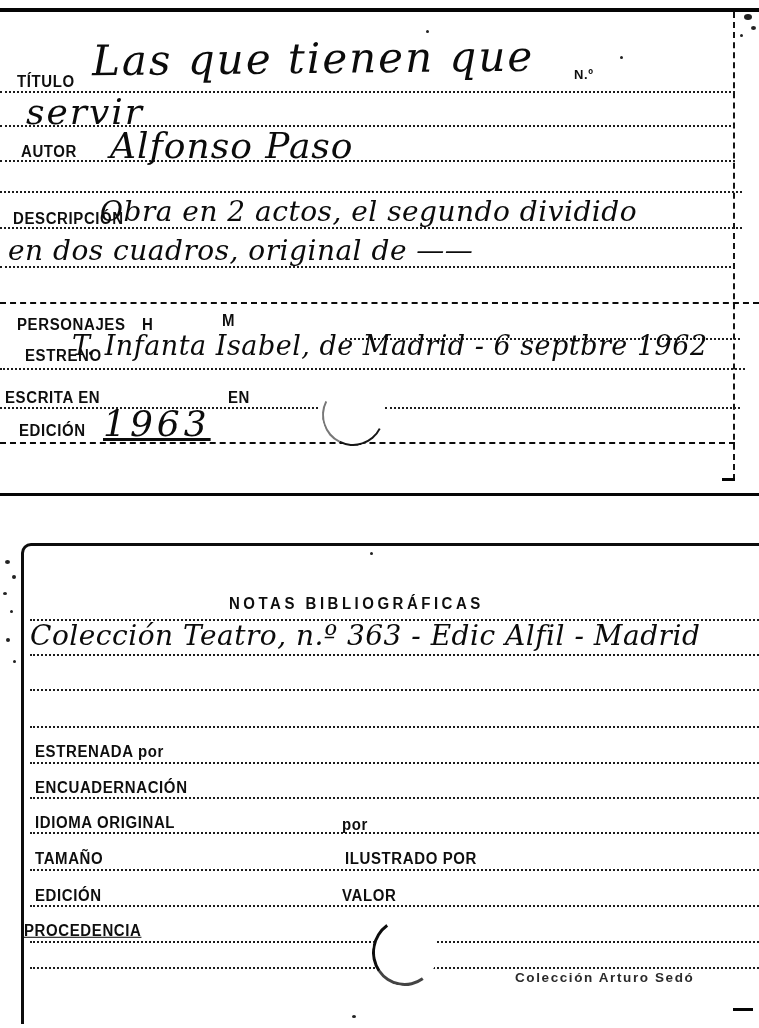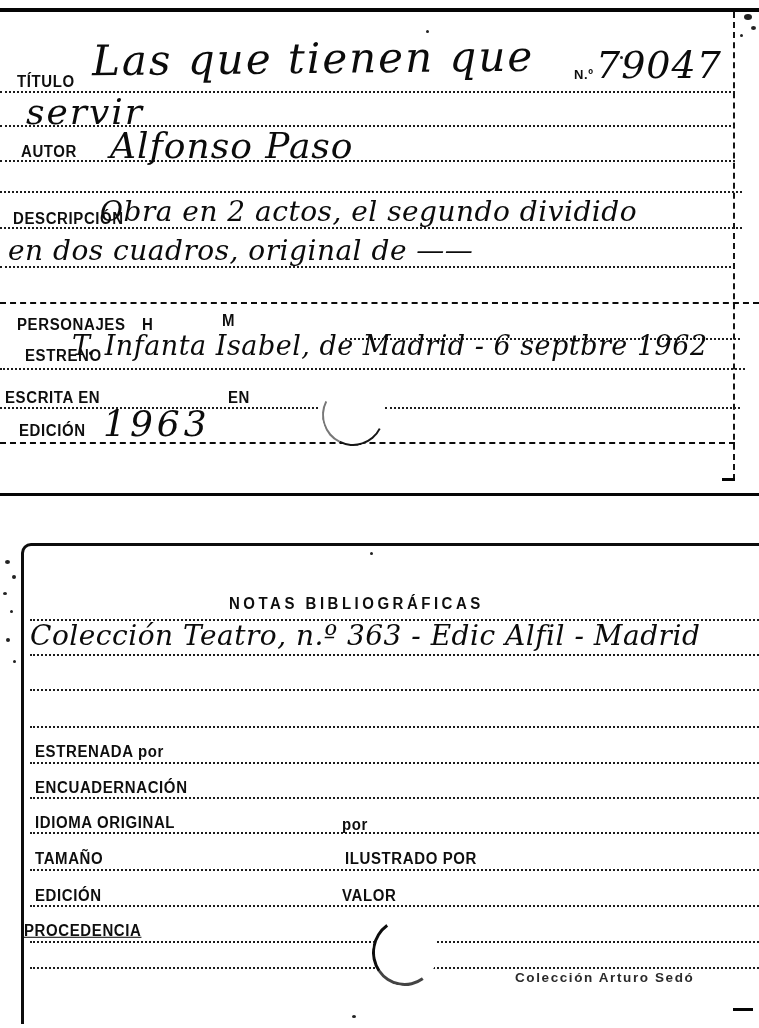--- a/index.html
+++ b/index.html
@@ -77,27 +77,26 @@
     <span class="label" style="left:17px;top:315px;">PERSONAJES</span>
     <span class="label" style="left:142px;top:315px;">H</span>
     <span class="label" style="left:222px;top:311px;">M</span>
     <span class="label" style="left:25px;top:346px;">ESTRENO</span>
     <span class="label" style="left:5px;top:388px;">ESCRITA EN</span>
     <span class="label" style="left:228px;top:388px;">EN</span>
     <span class="label" style="left:19px;top:421px;">EDICIÓN</span>
     <span class="label" style="left:574px;top:66px;font-size:13px;">N.º</span>
 
     <span class="hw" style="left:92px;top:38px;font-size:42px;letter-spacing:2px;transform:rotate(-0.6deg);">Las que tienen que</span>
-    <span class="hw" style="left:596px;top:46px;font-size:38px;letter-spacing:1px;">79047</span>
     <span class="hw" style="left:110px;top:128px;font-size:36px;letter-spacing:1px;">Alfonso Paso</span>
     <span class="hw" style="left:26px;top:94px;font-size:36px;letter-spacing:2px;">servir</span>
     <span class="hw" style="left:100px;top:198px;font-size:28px;letter-spacing:0.5px;">Obra en 2 actos, el segundo dividido</span>
     <span class="hw" style="left:8px;top:237px;font-size:28px;letter-spacing:0.5px;">en dos cuadros, original de ——</span>
     <span class="hw" style="left:72px;top:332px;font-size:27px;letter-spacing:0.5px;">T. Infanta Isabel, de Madrid - 6 septbre 1962</span>
-    <span class="hw" style="left:103px;top:406px;font-size:36px;letter-spacing:4px;">1963</span>
+    <span class="hw" style="left:103px;top:406px;font-size:36px;letter-spacing:4px;text-decoration:underline;">1963</span>
 
     <div class="hole" style="left:322px;top:384px;width:58px;height:58px;border-left-color:#777;border-bottom-color:#161616;transform:rotate(-18deg);"></div>
   </div>
 
   <div class="abs" style="left:0;top:520px;width:673px;height:508px;">
 
     <div class="back-frame" style="top:23px;"></div>
 
     <div class="rl" style="left:30px;top:99px;width:729px;"></div>
     <div class="rl" style="left:30px;top:134px;width:729px;"></div>

